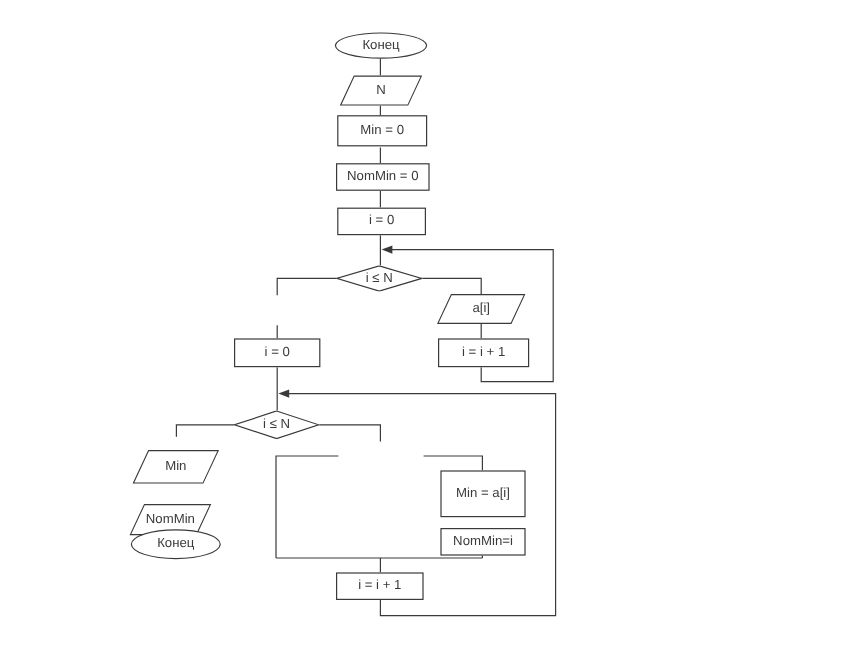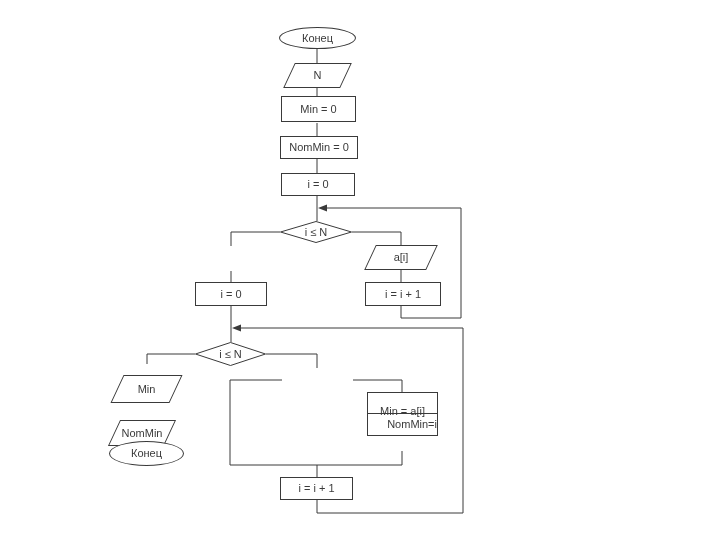--- a/index.html
+++ b/index.html
@@ -139,21 +139,21 @@
 
   <div class="node terminator" style="left:109px;top:441px;width:75px;height:25px;">
     <span class="lbl">Конец</span>
   </div>
 
 
   <div class="node process" style="left:367px;top:392px;width:71px;height:39px;">
     <span class="lbl">Min = a[i]</span>
   </div>
 
-  <div class="node process" style="left:367px;top:413px;width:71px;height:23px;justify-content:flex-end;">
+  <div class="node process" style="left:367px;top:440px;width:71px;height:23px;">
     <span class="lbl">NomMin=i</span>
   </div>
 
   <div class="node process" style="left:280px;top:477px;width:73px;height:23px;">
     <span class="lbl">i = i + 1</span>
   </div>
 
 </div>
 
 </body></html>

